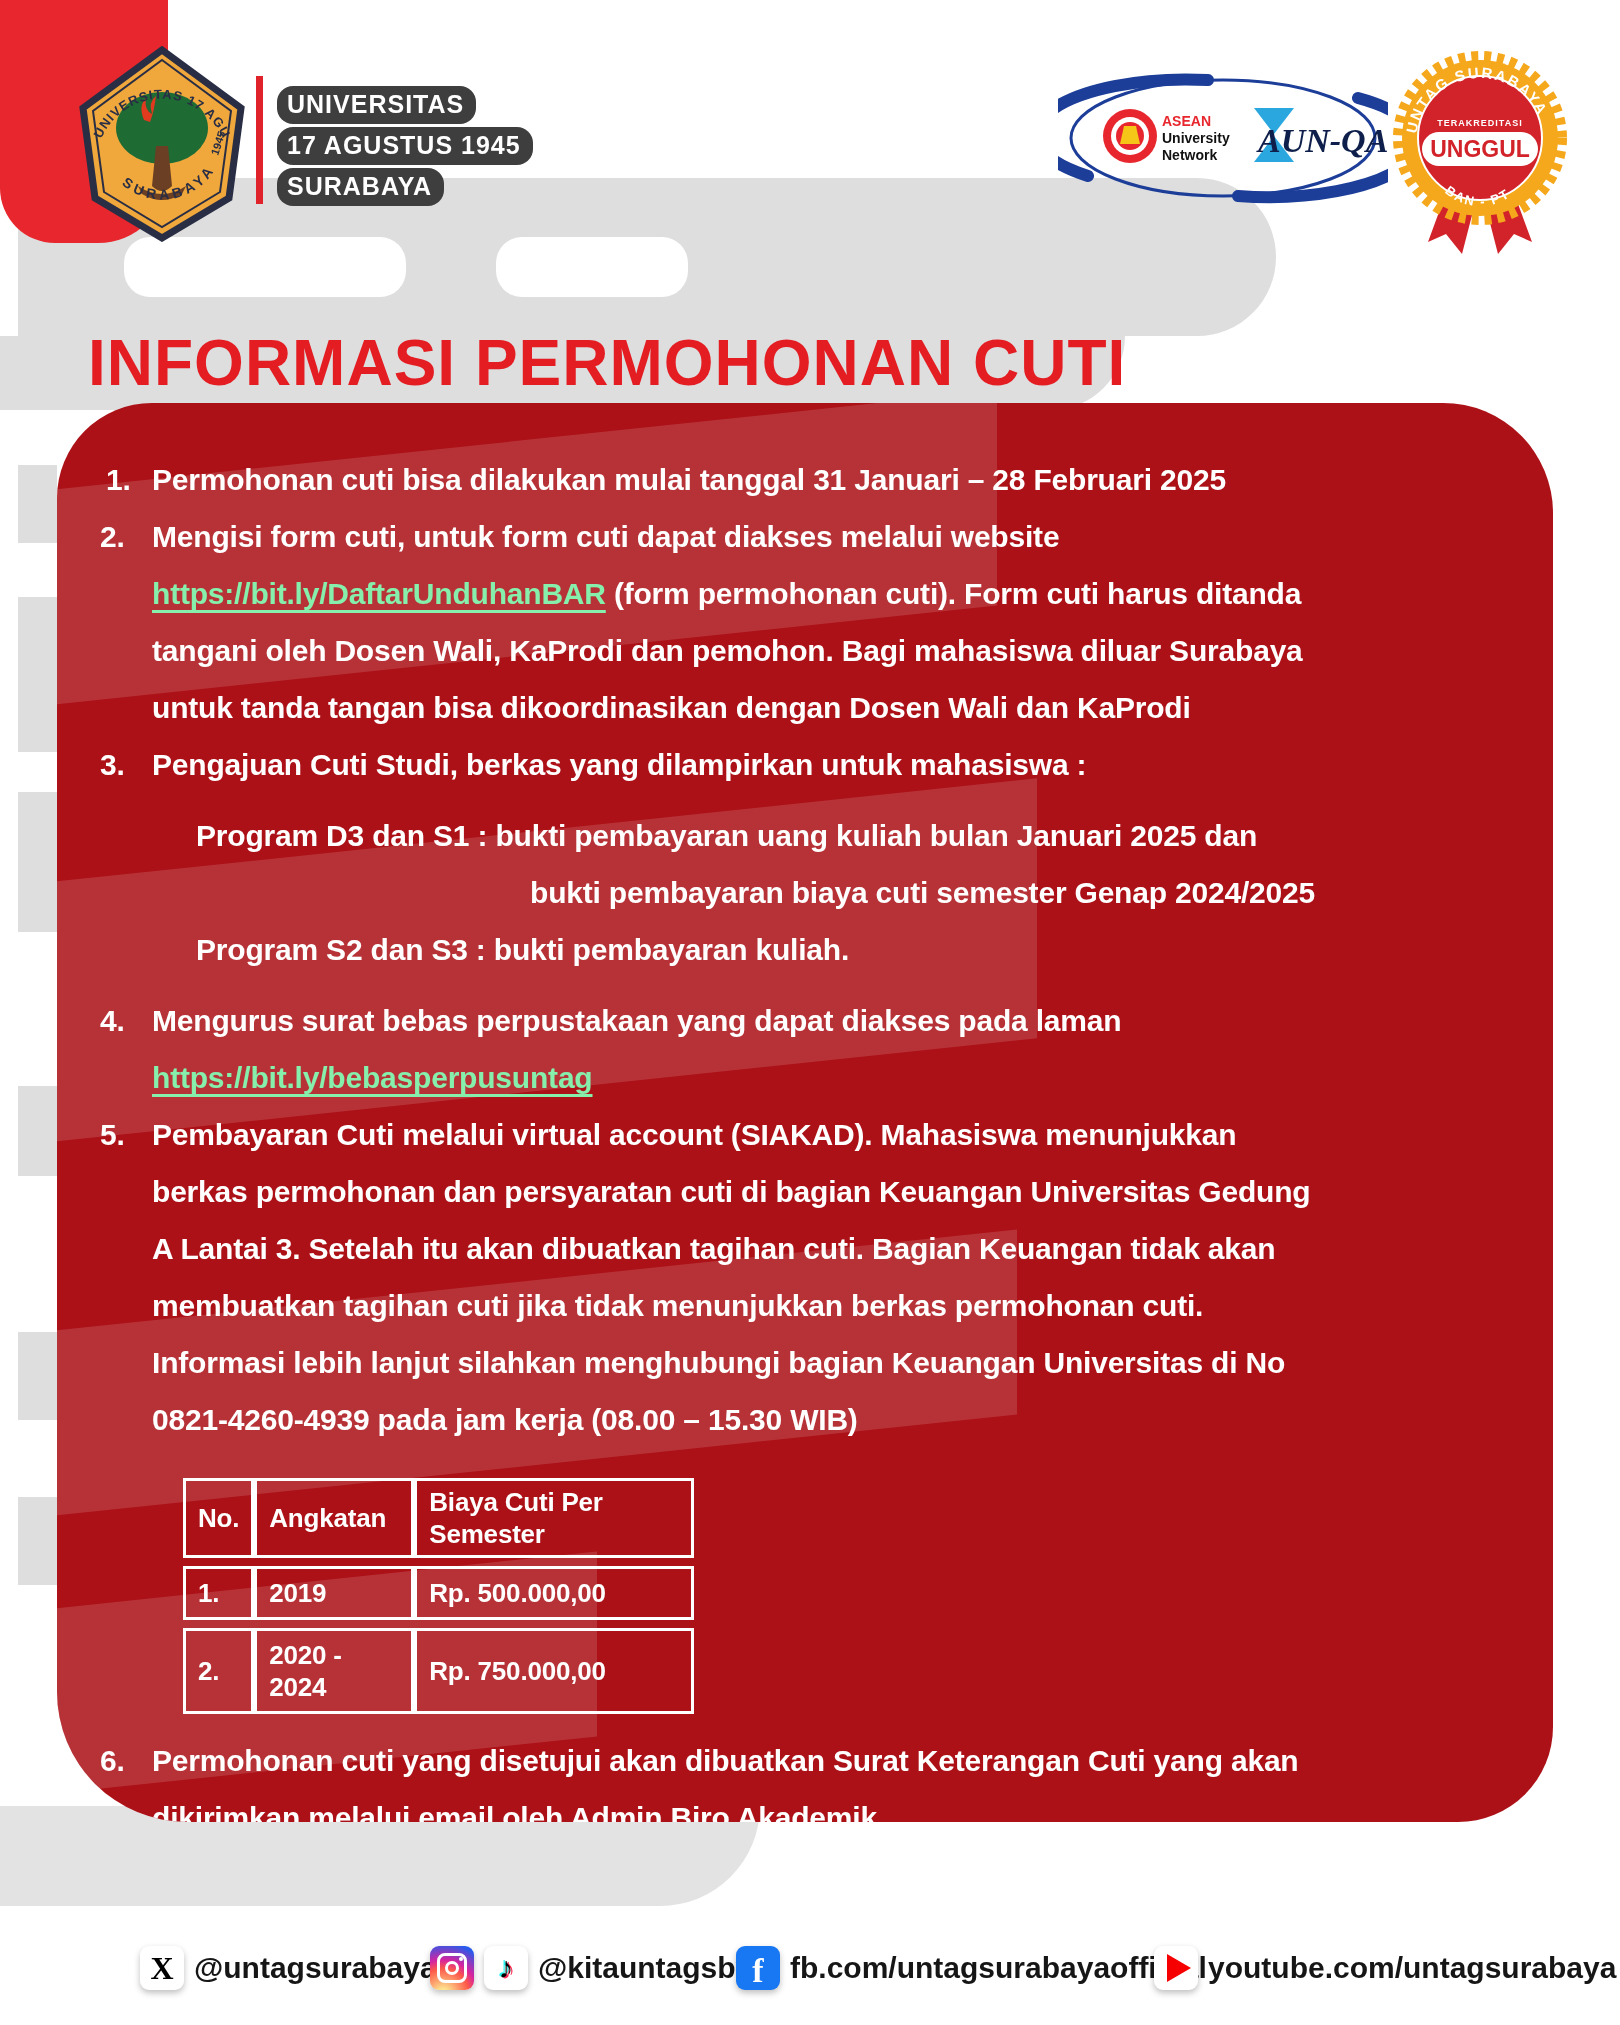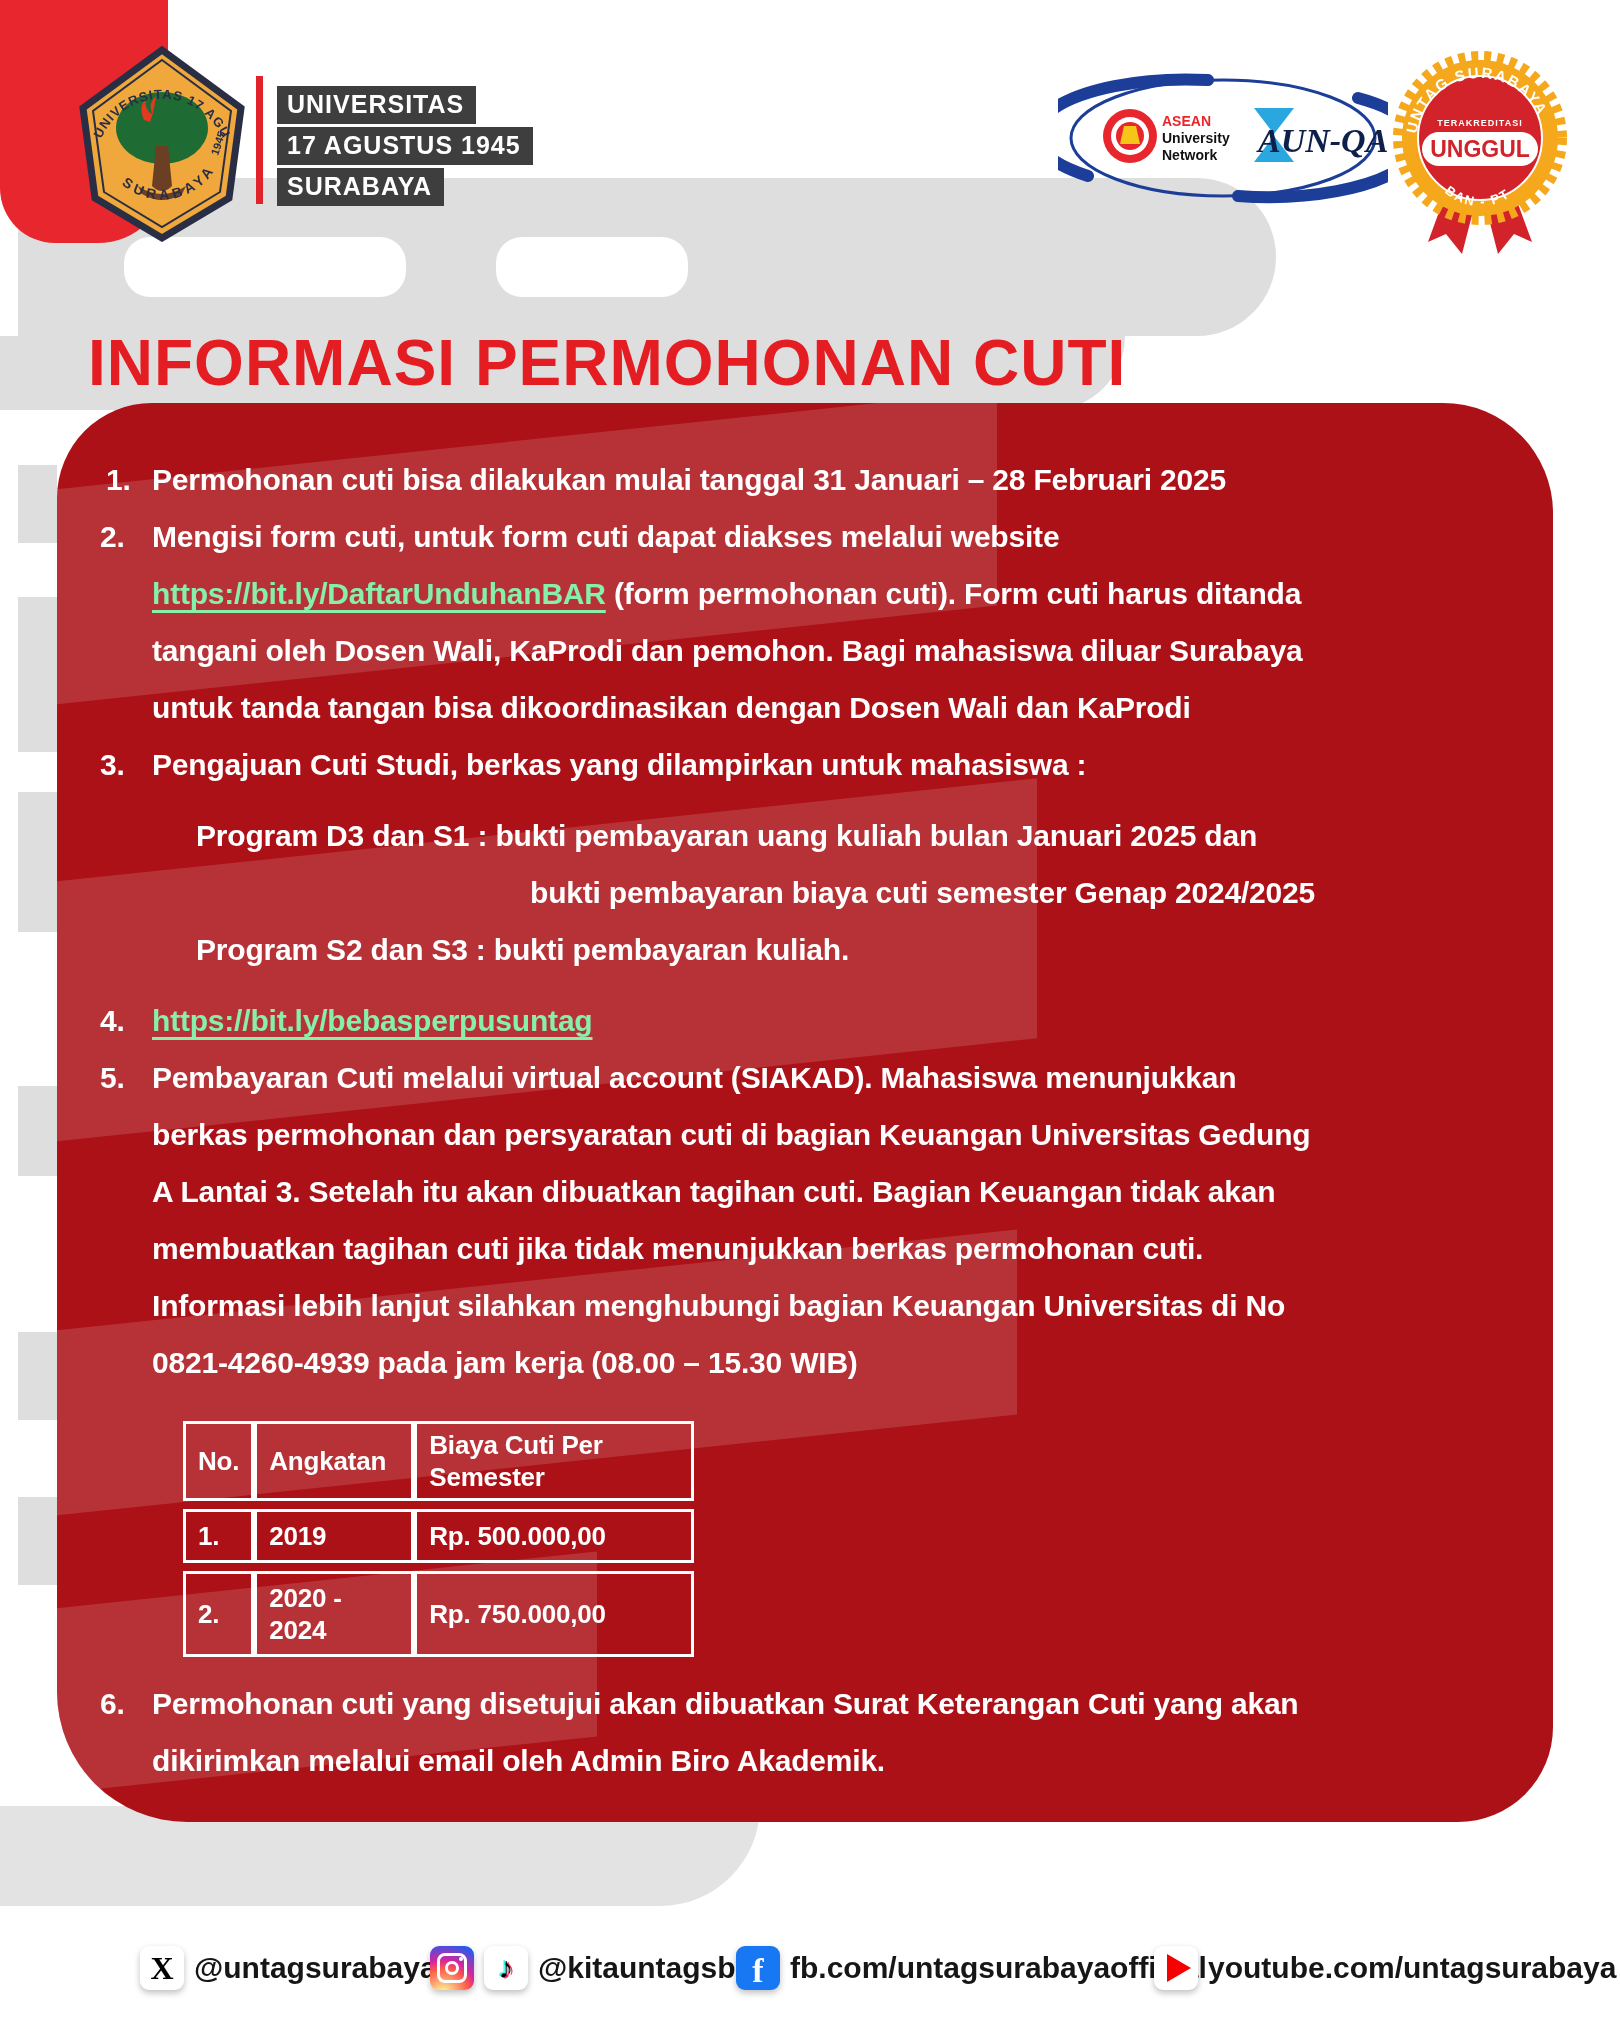--- a/index.html
+++ b/index.html
@@ -15,21 +15,21 @@
   .wm-top-hole2{position:absolute;left:478px;top:59px;width:192px;height:60px;background:#fff;border-radius:26px;}
   .wm-title-band{left:0;top:336px;width:1125px;height:74px;border-radius:0 0 90px 0;}
   .wm-sliver{left:18px;width:39px;}
   .wm-bottom{left:0;top:1806px;width:760px;height:100px;border-radius:0 0 110px 0;background:#E3E3E3;}
 
   
   .crest{position:absolute;left:78px;top:46px;z-index:3;}
   .vsep{position:absolute;left:256px;top:76px;width:7px;height:128px;background:#E0222A;z-index:3;}
   .badges{position:absolute;left:277px;top:86px;z-index:3;}
   .badge-line{display:table;background:#3E3E3E;color:#fff;font-weight:bold;
-              font-size:25px;letter-spacing:1px;padding:4px 12px 5px 10px;margin-bottom:3px;}
+              font-size:25px;letter-spacing:1px;padding:4px 12px 5px 10px;margin-bottom:3px;border-radius:16px;}
   .aun{position:absolute;left:1058px;top:68px;z-index:3;}
   .seal{position:absolute;left:1390px;top:42px;z-index:3;}
 
   
   .title{position:absolute;left:88px;top:326px;z-index:4;color:#E41D23;
          font-size:64px;font-weight:800;letter-spacing:1px;white-space:nowrap;}
 
   
   .panel{position:absolute;left:57px;top:403px;width:1496px;height:1419px;
          background:#AC1117;border-radius:95px 110px 95px 130px;overflow:hidden;z-index:2;}
@@ -194,20 +194,21 @@
         <div>Pengajuan Cuti Studi, berkas yang dilampirkan untuk mahasiswa :</div>
         <div class="sub">
           <div>Program D3 dan S1 : bukti pembayaran uang kuliah bulan Januari 2025 dan</div>
           <div class="sub2">bukti pembayaran biaya cuti semester Genap 2024/2025</div>
           <div>Program S2 dan S3 : bukti pembayaran kuliah.</div>
         </div>
       </div>
 
       <div class="item">
         <span class="inum">4.</span>
+        <div>Mengurus surat bebas perpustakaan yang dapat diakses pada laman</div>
         <div><a class="wlink" href="#">https://bit.ly/bebasperpusuntag</a></div>
       </div>
 
       <div class="item">
         <span class="inum">5.</span>
         <div>Pembayaran Cuti melalui virtual account (SIAKAD). Mahasiswa menunjukkan</div>
         <div>berkas permohonan dan persyaratan cuti di bagian Keuangan Universitas Gedung</div>
         <div>A Lantai 3. Setelah itu akan dibuatkan tagihan cuti. Bagian Keuangan tidak akan</div>
         <div>membuatkan tagihan cuti jika tidak menunjukkan berkas permohonan cuti.</div>
         <div>Informasi lebih lanjut silahkan menghubungi bagian Keuangan Universitas di No</div>

